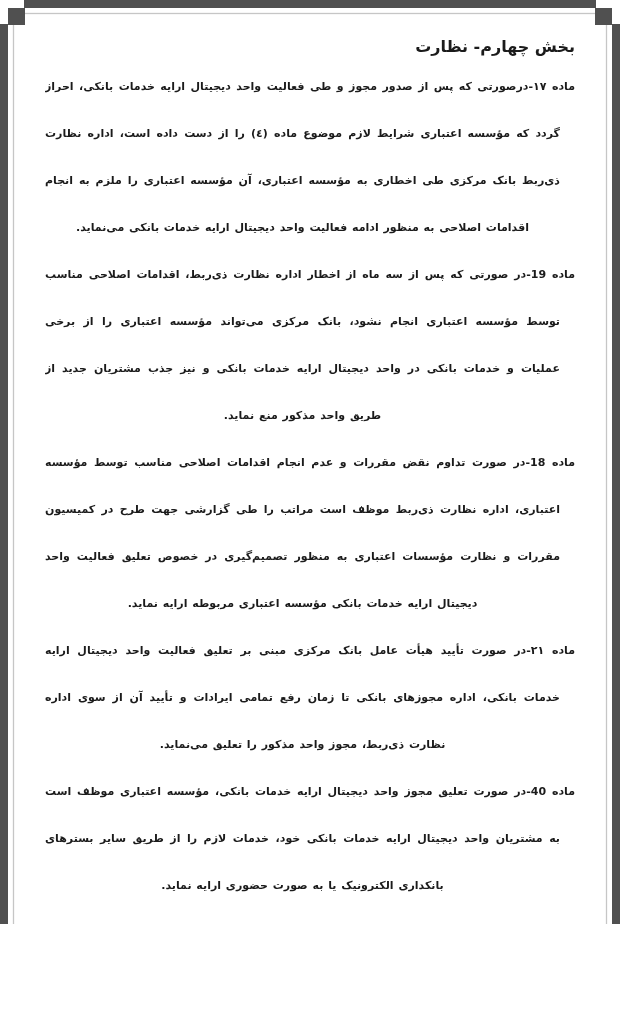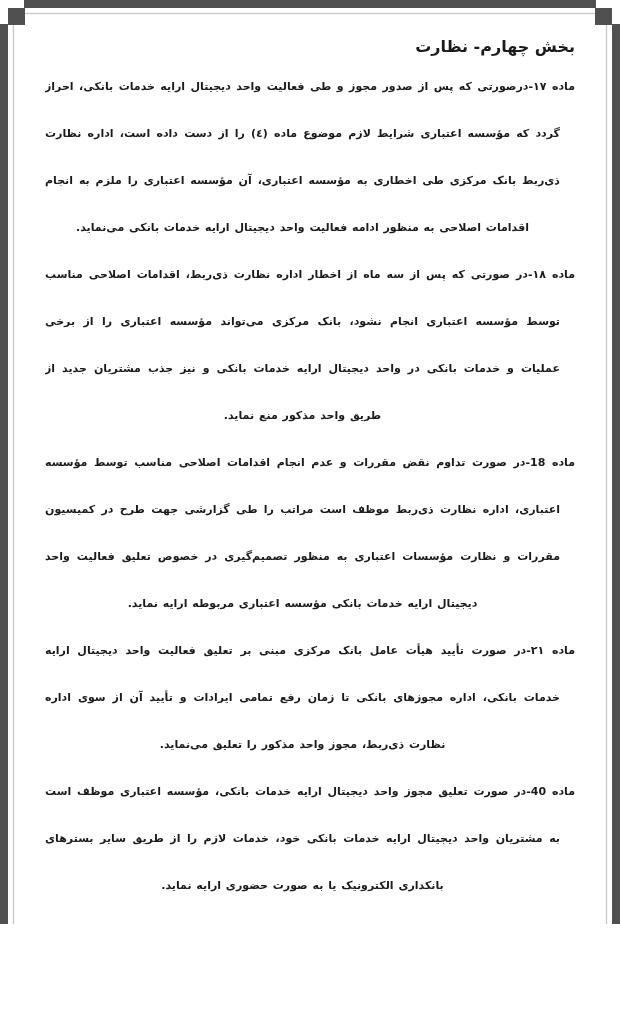--- a/index.html
+++ b/index.html
@@ -87,21 +87,21 @@
       <rect x="8" y="999" width="17" height="17"></rect>
       <rect x="595" y="999" width="17" height="17"></rect>
     </g>
   </svg>
 
   <div class="content">
     <h1 class="section-title">بخش چهارم- نظارت</h1>
     <div class="articles">
   <p class="article"><b class="article-label">ماده ۱۷-</b><span class="article-body">درصورتی که پس از صدور مجوز و طی فعالیت واحد دیجیتال ارایه خدمات بانکی، احراز گردد که مؤسسه اعتباری شرایط لازم موضوع ماده (٤) را از دست داده است، اداره نظارت ذی‌ربط بانک مرکزی طی اخطاری به مؤسسه اعتباری، آن مؤسسه اعتباری را ملزم به انجام اقدامات اصلاحی به منظور ادامه فعالیت واحد دیجیتال ارایه خدمات بانکی می‌نماید.</span></p>
 
-  <p class="article"><b class="article-label">ماده ۱۸-</b><span class="article-body">در صورتی که پس از سه ماه از اخطار اداره نظارت ذی‌ربط، اقدامات اصلاحی مناسب توسط مؤسسه اعتباری انجام نشود، بانک مرکزی می‌تواند مؤسسه اعتباری را از برخی عملیات و خدمات بانکی در واحد دیجیتال ارایه خدمات بانکی و نیز جذب مشتریان جدید از طریق واحد مذکور منع نماید.</span></p>
+  <p class="article"><b class="article-label">ماده 19-</b><span class="article-body">در صورتی که پس از سه ماه از اخطار اداره نظارت ذی‌ربط، اقدامات اصلاحی مناسب توسط مؤسسه اعتباری انجام نشود، بانک مرکزی می‌تواند مؤسسه اعتباری را از برخی عملیات و خدمات بانکی در واحد دیجیتال ارایه خدمات بانکی و نیز جذب مشتریان جدید از طریق واحد مذکور منع نماید.</span></p>
 
   <p class="article"><b class="article-label">ماده 18-</b><span class="article-body">در صورت تداوم نقض مقررات و عدم انجام اقدامات اصلاحی مناسب توسط مؤسسه اعتباری، اداره نظارت ذی‌ربط موظف است مراتب را طی گزارشی جهت طرح در کمیسیون مقررات و نظارت مؤسسات اعتباری به منظور تصمیم‌گیری در خصوص تعلیق فعالیت واحد دیجیتال ارایه خدمات بانکی مؤسسه اعتباری مربوطه ارایه نماید.</span></p>
 
 
   <p class="article"><b class="article-label">ماده ۲۱-</b><span class="article-body">در صورت تأیید هیأت عامل بانک مرکزی مبنی بر تعلیق فعالیت واحد دیجیتال ارایه خدمات بانکی، اداره مجوزهای بانکی تا زمان رفع تمامی ایرادات و تأیید آن از سوی اداره نظارت ذی‌ربط، مجوز واحد مذکور را تعلیق می‌نماید.</span></p>
 
   <p class="article"><b class="article-label">ماده 40-</b><span class="article-body">در صورت تعلیق مجوز واحد دیجیتال ارایه خدمات بانکی، مؤسسه اعتباری موظف است به مشتریان واحد دیجیتال ارایه خدمات بانکی خود، خدمات لازم را از طریق سایر بسترهای بانکداری الکترونیک یا به صورت حضوری ارایه نماید.</span></p>
 
 </div>
   </div>

